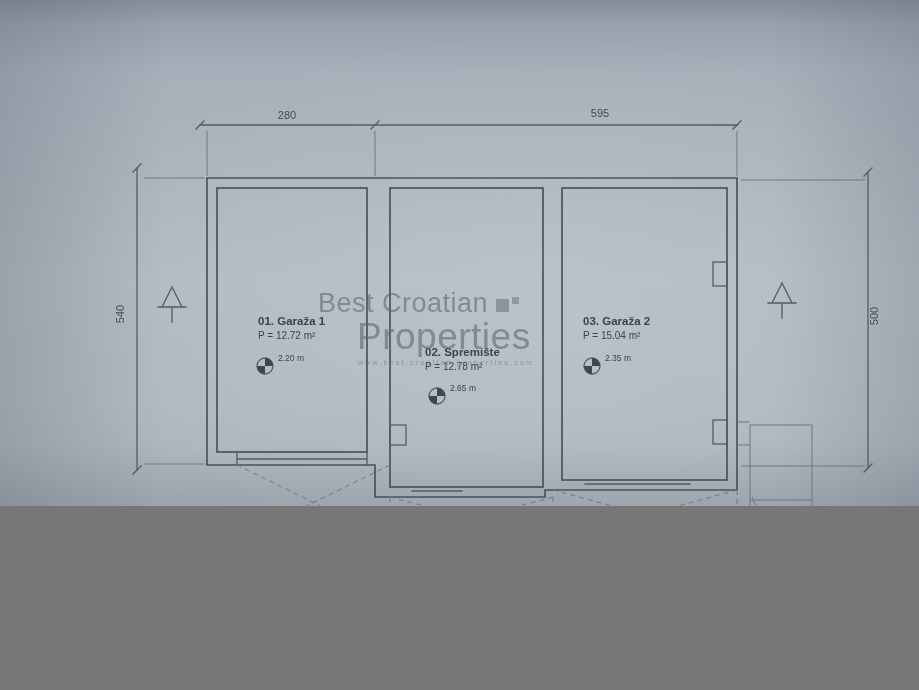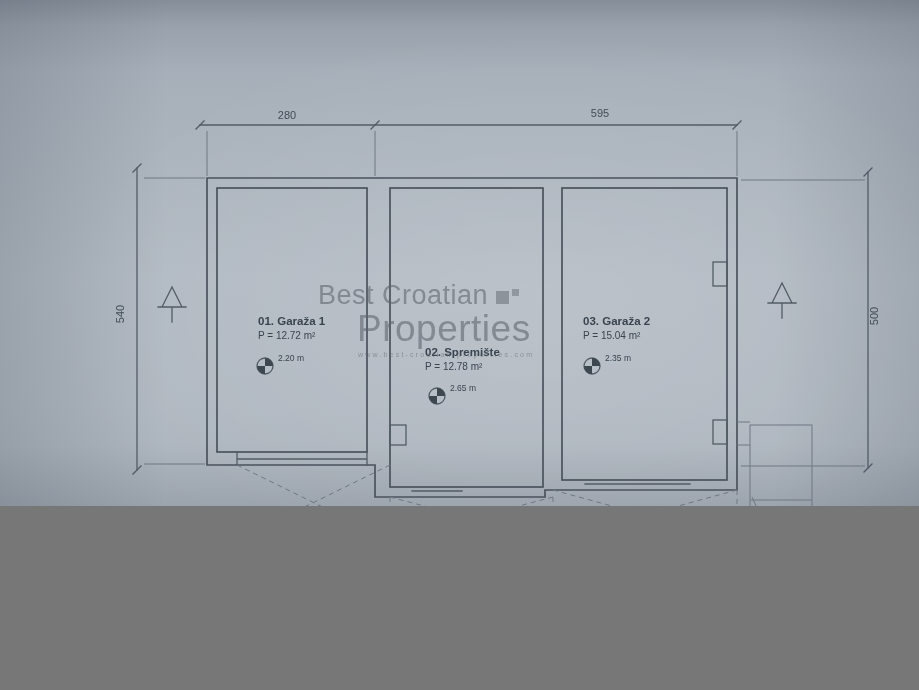--- a/index.html
+++ b/index.html
@@ -23,21 +23,21 @@
   .lt{stroke:#6e7883;stroke-width:1;fill:none;}
   .dash{stroke:#6e7883;stroke-width:1;fill:none;stroke-dasharray:5 4;}
   .symf{fill:#3c4750;stroke:none;}
   text{font-family:"Liberation Sans", sans-serif;}
   .dim-t{font-size:11px;fill:#414c56;}
   .room-label{font-size:11.5px;font-weight:bold;fill:#39444f;}
   .room-area{font-size:10px;fill:#39444f;}
   .room-h{font-size:8.5px;fill:#39444f;}
 
   .watermark{
-    position:absolute;left:318px;top:280px;width:330px;
+    position:absolute;left:318px;top:288px;width:330px;
     color:rgba(93,99,106,.58);
     pointer-events:none;
   }
   .wm-line1{font-size:27px;letter-spacing:.5px;line-height:30px;white-space:nowrap;}
   .wm-sq-big{display:inline-block;width:13px;height:13px;background:rgba(104,110,117,.55);margin-left:8px;}
   .wm-sq-small{display:inline-block;width:7px;height:7px;background:rgba(104,110,117,.5);margin-left:3px;vertical-align:8px;}
   .wm-line2{font-size:37px;letter-spacing:.5px;line-height:38px;margin-left:39px;white-space:nowrap;}
   .wm-tagline{font-size:7px;letter-spacing:2.2px;margin-left:40px;margin-top:3px;color:rgba(93,99,106,.5);white-space:nowrap;}
 </style>
 </head>

